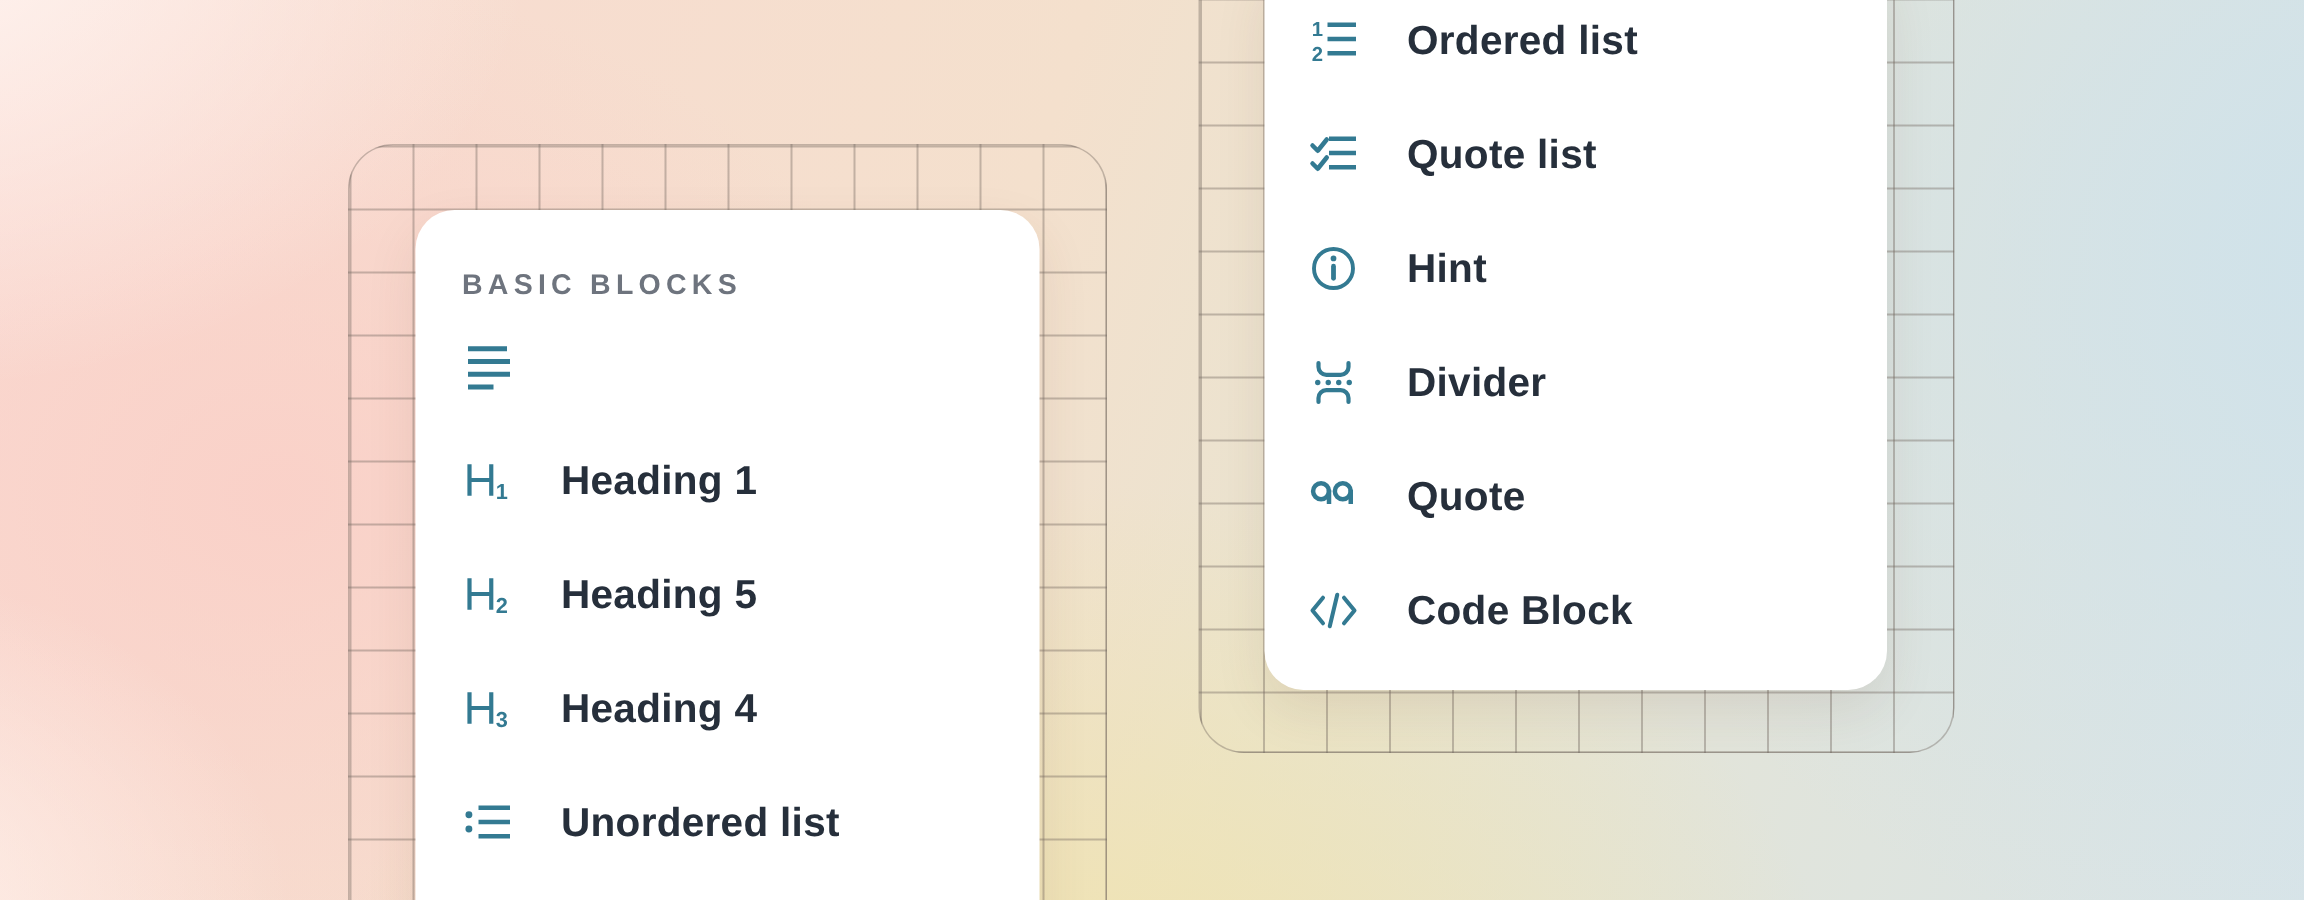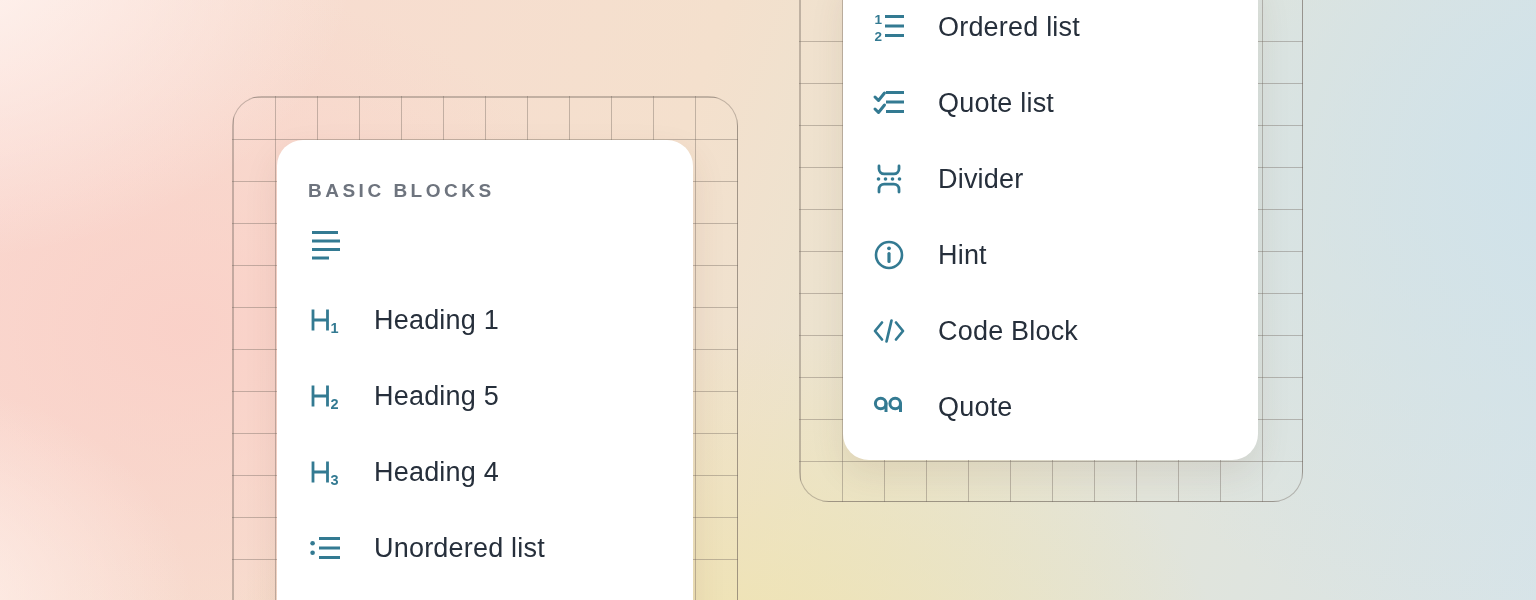--- a/index.html
+++ b/index.html
@@ -21,21 +21,21 @@
   .grid-left{left:232px;top:96px;width:506px;height:560px;}
   .grid-right{left:799px;top:-44px;width:504px;height:546px;}
   .panel{position:absolute;background:var(--panel);border-radius:26px;
     box-shadow:0 14px 34px rgba(96,62,44,.10);box-sizing:border-box;}
   .panel-left{left:277px;top:140px;width:416px;height:560px;padding:36px 0 0 31px;}
   .panel-right{left:843px;top:-27px;width:415px;height:487px;padding:16px 0 0 29px;}
   .panel-header{font-size:19px;font-weight:bold;letter-spacing:3.5px;
     color:var(--muted);line-height:30px;}
   .menu-item{display:flex;align-items:center;height:76px;gap:32px;cursor:pointer;}
   .menu-item .icon{width:34px;height:34px;flex:0 0 34px;color:var(--accent);display:block;}
-  .menu-item .label{font-size:27px;font-weight:normal;color:var(--text);letter-spacing:.2px;white-space:nowrap;}
+  .menu-item .label{font-size:27px;font-weight:bold;color:var(--text);letter-spacing:.2px;white-space:nowrap;}
   svg{display:block;width:100%;height:100%;}
   svg .st{stroke:currentColor;fill:none;}
   svg .fl{fill:currentColor;stroke:none;}
   svg text{font-family:"Liberation Sans",sans-serif;font-weight:bold;}
 </style>
 </head>
 <body>
 
 <div class="stage" style="--accent: #337a92; --text: #262f3b; --muted: #6e747e; --panel: #ffffff; --line: rgba(110,100,92,0.38);">
 
@@ -114,56 +114,56 @@
             <path class="st" stroke-width="3" d="M14 6.5h18M14 16h18M14 25.5h18"></path>
           <path class="st" stroke-width="3" stroke-linecap="round" stroke-linejoin="round" d="M3 11l3.5 3.5 6-7.5M3 23l3.5 3.5 6-7.5"></path>
           </svg>
       </span>
       <span class="label">Quote list</span>
     </div>
 
     <div class="menu-item">
       <span class="icon">
         <svg viewBox="0 0 34 34">
+          <circle class="st" stroke-width="2.6" cx="17" cy="17" r="13"></circle>
+          <path class="st" stroke-width="3.2" stroke-linecap="round" d="M17 15.5v8"></path>
+          <circle class="fl" cx="17" cy="10.3" r="1.9"></circle>
+          </svg>
+      </span>
+      <span class="label">Hint</span>
+    </div>
+
+    <div class="menu-item">
+      <span class="icon">
+        <svg viewBox="0 0 34 34">
           <path class="st" stroke-width="2.8" stroke-linecap="round" d="M7 4v2.7c0 2.9 2.3 5.2 5.2 5.2h9.6c2.9 0 5.2-2.3 5.2-5.2V4"></path>
           <path class="st" stroke-width="2.8" stroke-linecap="round" d="M7 30v-2.7c0-2.9 2.3-5.2 5.2-5.2h9.6c2.9 0 5.2 2.3 5.2 5.2V30"></path>
           <circle class="fl" cx="6.5" cy="17" r="1.8"></circle>
           <circle class="fl" cx="13.5" cy="17" r="1.8"></circle>
           <circle class="fl" cx="20.5" cy="17" r="1.8"></circle>
           <circle class="fl" cx="27.5" cy="17" r="1.8"></circle>
           </svg>
       </span>
       <span class="label">Divider</span>
     </div>
 
     <div class="menu-item">
       <span class="icon">
         <svg viewBox="0 0 34 34">
-          <circle class="st" stroke-width="2.6" cx="17" cy="17" r="13"></circle>
-          <path class="st" stroke-width="3.2" stroke-linecap="round" d="M17 15.5v8"></path>
-          <circle class="fl" cx="17" cy="10.3" r="1.9"></circle>
+          <circle class="st" stroke-width="3" cx="8.7" cy="13.5" r="5.3"></circle>
+          <path class="st" stroke-width="3" d="M14 12.5V22"></path>
+          <circle class="st" stroke-width="3" cx="23.2" cy="13.5" r="5.3"></circle>
+          <path class="st" stroke-width="3" d="M28.5 12.5V22"></path>
           </svg>
       </span>
-      <span class="label">Hint</span>
+      <span class="label">Quote</span>
     </div>
 
     <div class="menu-item">
       <span class="icon">
         <svg viewBox="0 0 34 34">
             <path class="st" stroke-width="2.7" stroke-linecap="round" stroke-linejoin="round" d="M10 8.5L3 17l7 8.5M24 8.5L31 17l-7 8.5M19.5 6.5l-5 21"></path>
           </svg>
       </span>
       <span class="label">Code Block</span>
     </div>
-
-    <div class="menu-item">
-      <span class="icon">
-        <svg viewBox="0 0 34 34">
-          <circle class="st" stroke-width="3" cx="8.7" cy="13.5" r="5.3"></circle>
-          <path class="st" stroke-width="3" d="M14 12.5V22"></path>
-          <circle class="st" stroke-width="3" cx="23.2" cy="13.5" r="5.3"></circle>
-          <path class="st" stroke-width="3" d="M28.5 12.5V22"></path>
-          </svg>
-      </span>
-      <span class="label">Quote</span>
-    </div>
   </div>
 </div>
 
 </body></html>

